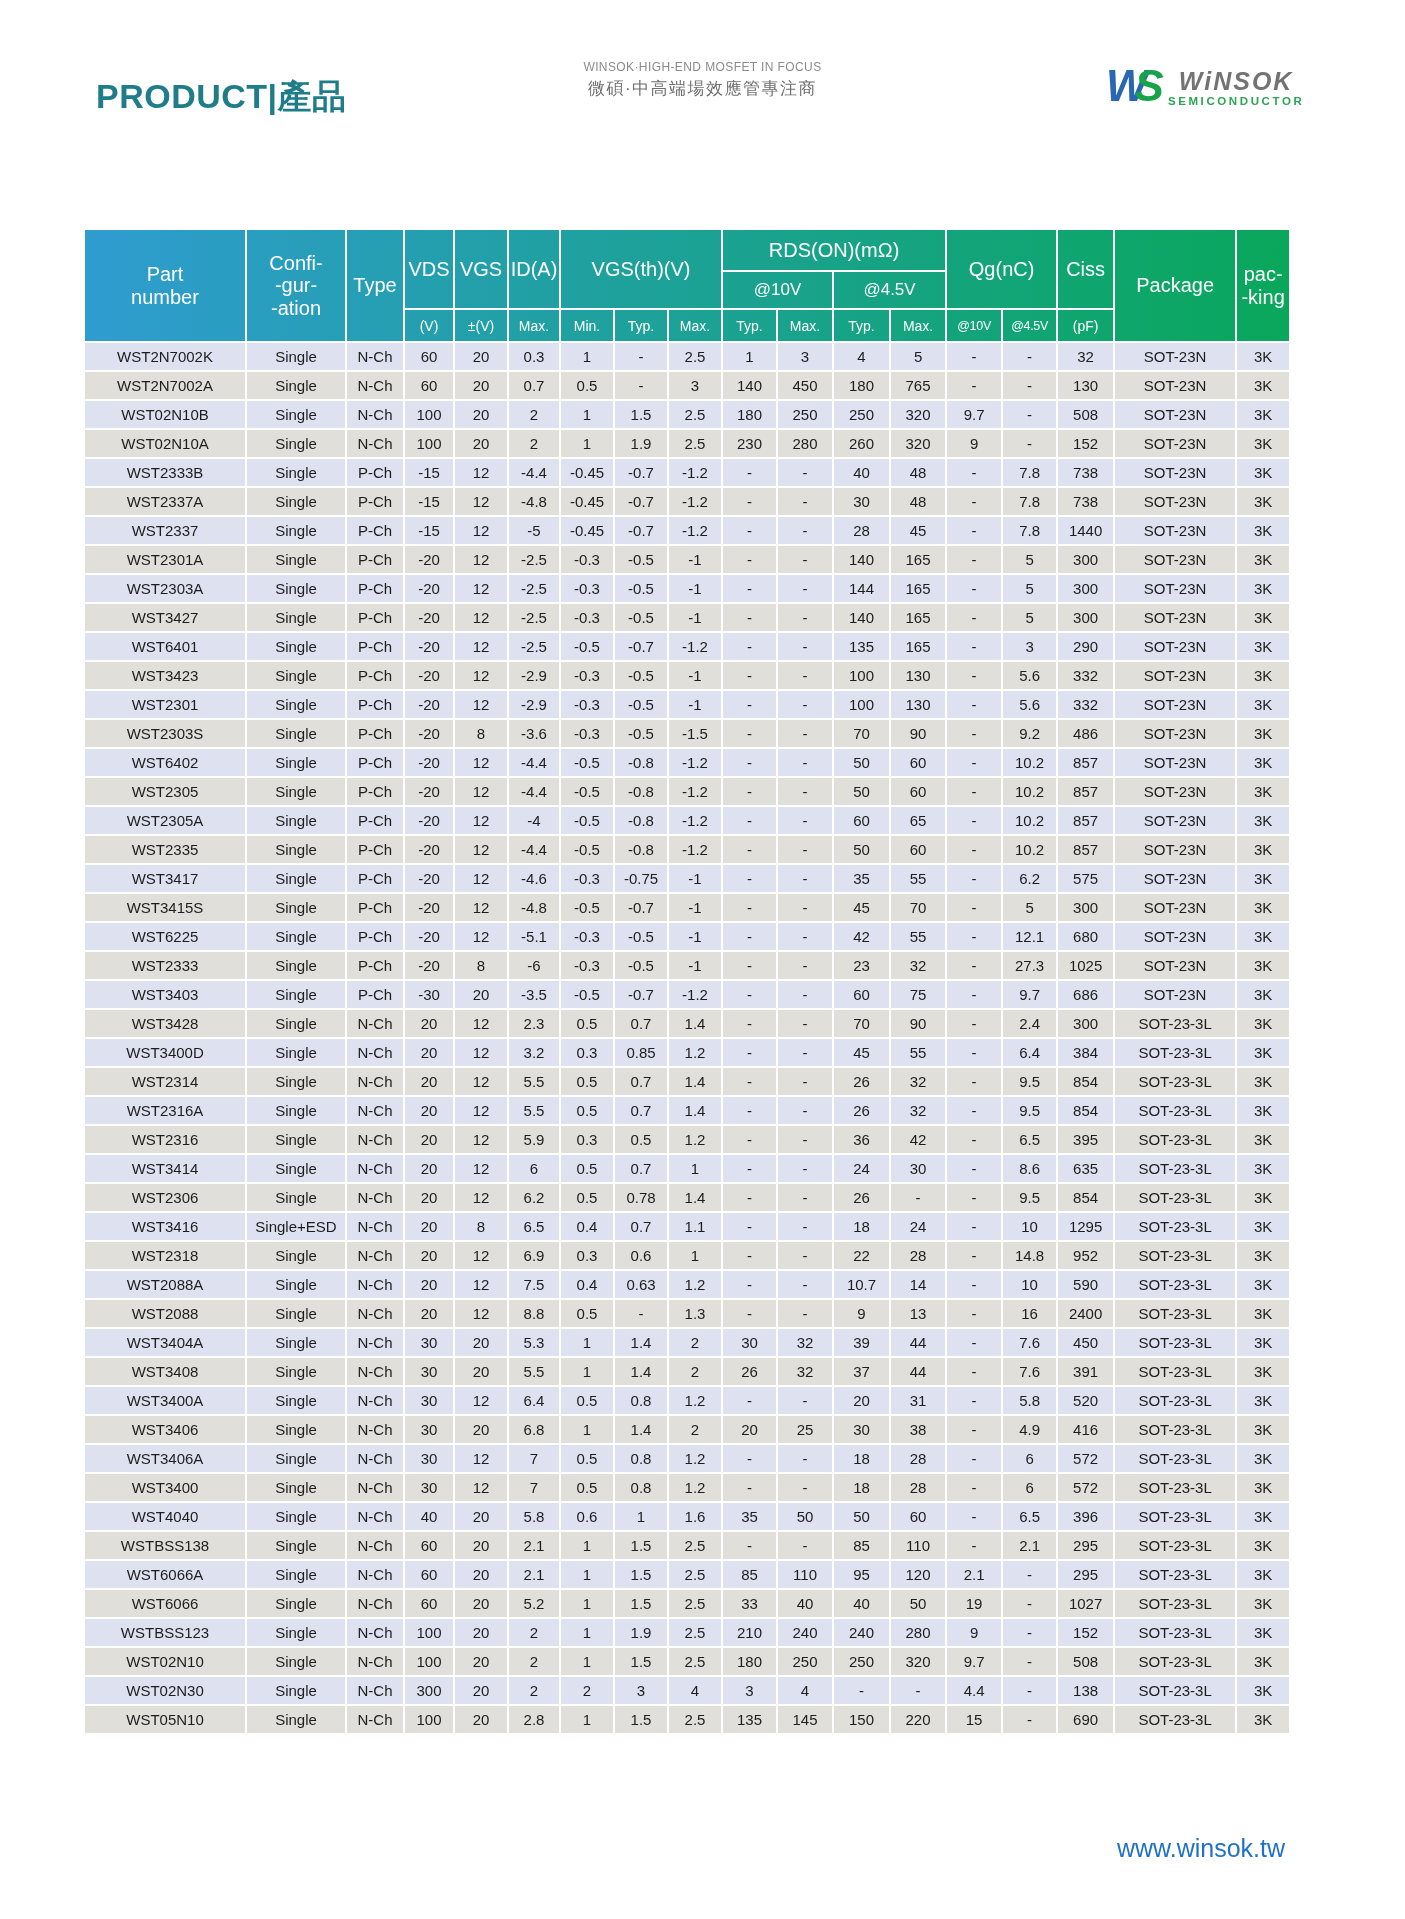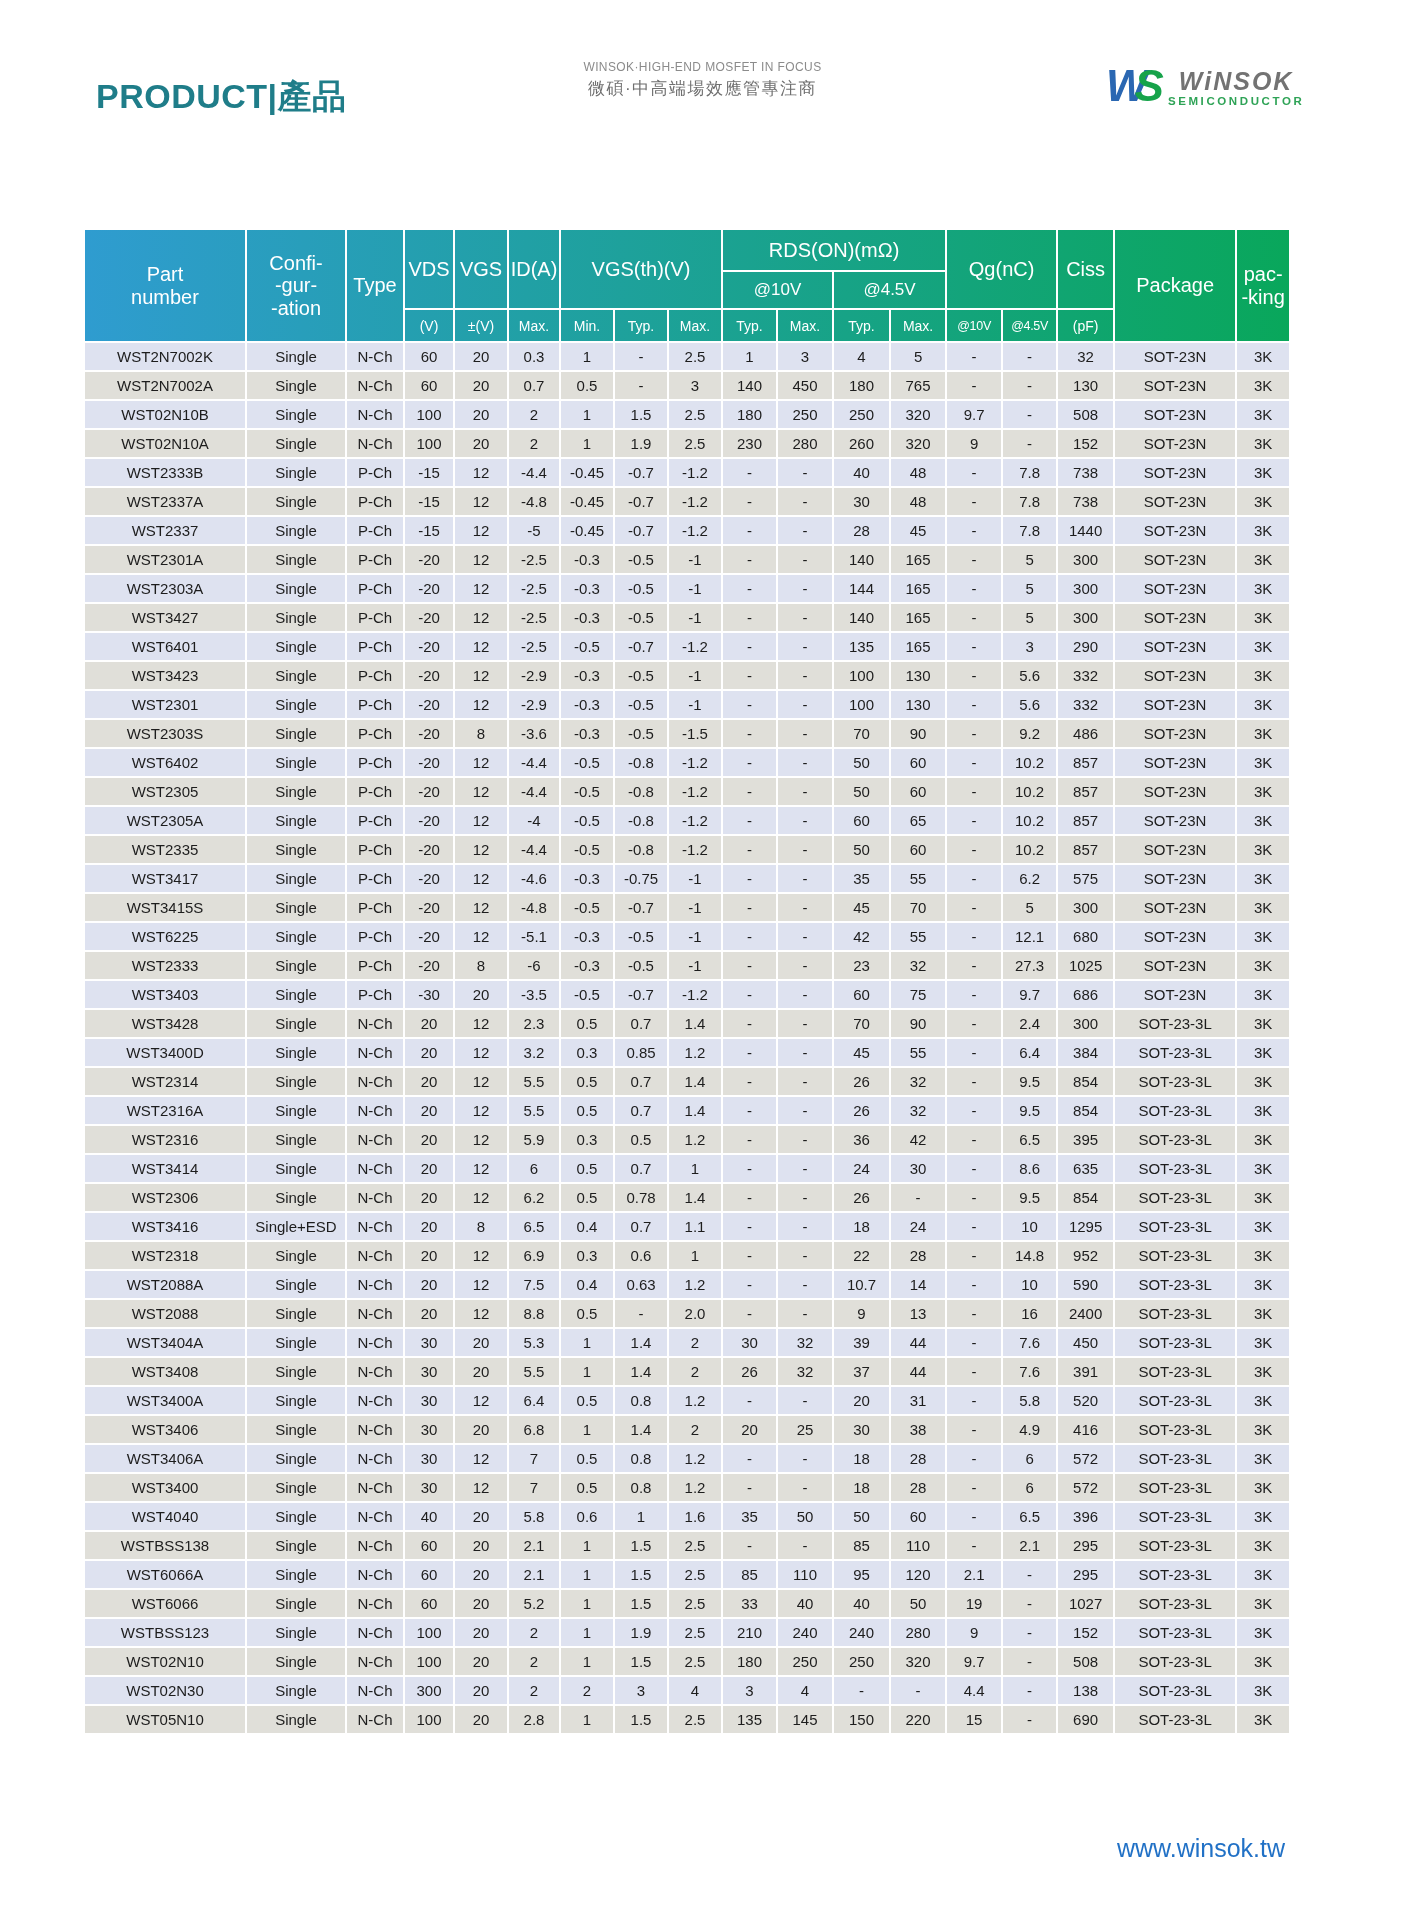--- a/index.html
+++ b/index.html
@@ -804,21 +804,21 @@
       </tr>
       <tr class="even">
         <td>WST2088</td>
         <td>Single</td>
         <td>N-Ch</td>
         <td>20</td>
         <td>12</td>
         <td>8.8</td>
         <td>0.5</td>
         <td>-</td>
-        <td>2.0</td>
+        <td>1.3</td>
         <td>-</td>
         <td>-</td>
         <td>9</td>
         <td>13</td>
         <td>-</td>
         <td>16</td>
         <td>2400</td>
         <td>SOT-23-3L</td>
         <td>3K</td>
       </tr>

